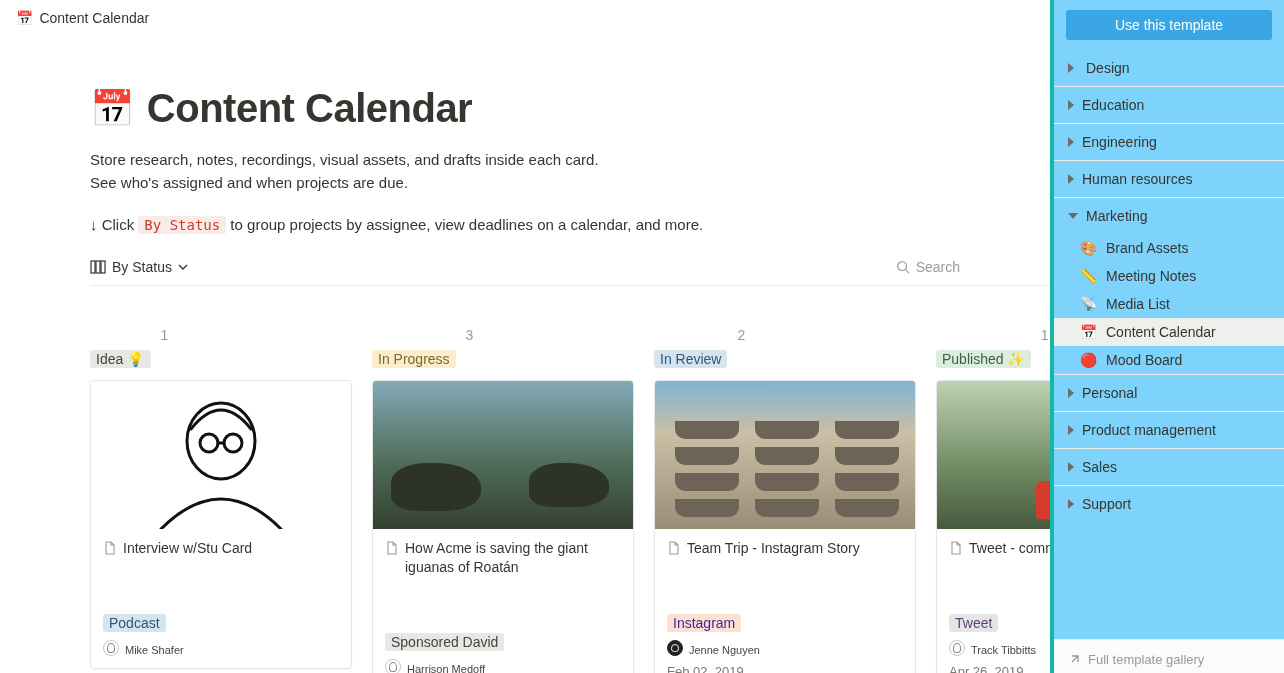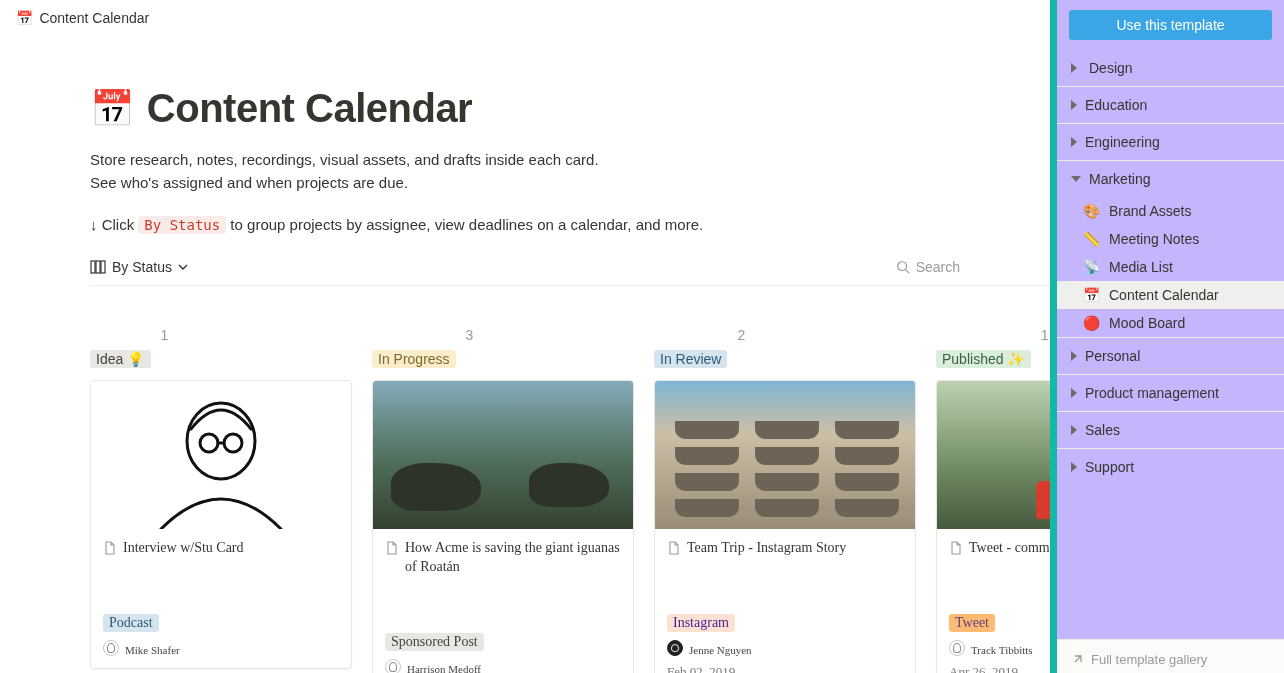--- a/index.html
+++ b/index.html
@@ -1,19 +1,19 @@
 <!DOCTYPE html>
 <html><head>
 <meta charset="utf-8">
 <style>
   * { box-sizing: border-box; }
   html, body { margin:0; padding:0; font-family: -apple-system, BlinkMacSystemFont, "Segoe UI", Helvetica, Arial, sans-serif; color:#37352f; background:#fff; }
   body { width:1284px; height:673px; overflow:hidden; display:flex; }
   .main { flex:1 1 auto; height:100%; overflow:hidden; display:flex; flex-direction:column; }
-  .sidebar { width:234px; flex:0 0 234px; height:100%; background:#c4b5fd; border-left:7px solid #14b8a6; overflow-y:auto; }
+  .sidebar { width:234px; flex:0 0 234px; height:100%; background:#7dd3fc; border-left:4px solid #14b8a6; overflow-y:auto; }
   .breadcrumb { display:flex; align-items:center; gap:6px; padding:10px 16px; font-size:14px; color:#37352f; }
   .content-scroll { flex:1; overflow:hidden; padding:0 0 0 90px; }
   .page-header { padding-top:50px; }
   .page-title-row { display:flex; align-items:center; gap:12px; }
   .page-title { font-size:40px; font-weight:700; margin:0; letter-spacing:-0.5px; }
   .page-emoji { font-size:36px; line-height:1; }
   .page-desc { margin-top:18px; font-size:15px; line-height:1.5; color:#37352f; }
   .page-hint { margin-top:22px; font-size:15px; }
   .hint-code { background:#faebe8; color:#c83d2a; padding:1px 6px; border-radius:3px; font-family: SFMono-Regular, Menlo, Consolas, monospace; font-size:14px; }
   .view-bar { display:flex; align-items:center; justify-content:space-between; margin-top:26px; padding-right:90px; }
@@ -26,26 +26,26 @@
   .board-hr { border:none; border-top:1px solid #ededec; margin:10px 0 0 0; }
   .board { display:flex; gap:20px; margin-top:16px; overflow:hidden; }
   .col { width:262px; flex:0 0 262px; display:flex; flex-direction:column; gap:12px; }
   .col-header { display:flex; align-items:center; gap:10px; font-size:14px; }
   .col-count { color:#9b9a97; }
   .pill { display:inline-flex; align-items:center; gap:4px; padding:1px 6px; border-radius:3px; font-size:14px;margin-top:48px; }
   .pill-blue { background:#d6e4ee; color:#2b5a79; }
   .pill-yellow { background:#faedcc; color:#7d6a2a; }
   .pill-gray { background:#e8e7e4; color:#454440; }
   .pill-green { background:#dbeddb; color:#3b6148; }
-  .pill-purple { background:#fdba74; color:#5f3f7a; }
+  .pill-purple { background:#e5e5e5; color:#5f3f7a; }
   .pill-orange { background:#fae1d1; color:#4c1d95; }
 
   .card { background:#fff; border:1px solid #e6e6e4; border-radius:4px; box-shadow:0 1px 2px rgba(15,15,15,0.04); overflow:hidden; }
   .card-cover { width:100%; height:148px; display:flex; align-items:center; justify-content:center; font-size:11px; color:#9b9a97; }
-  .card-body { padding:10px 12px 12px 12px; display:flex; flex-direction:column; gap:8px;font-family:Liberation Serif, serif; }
+  .card-body { padding:10px 12px 12px 12px; display:flex; flex-direction:column; gap:8px; }
   .card-title-row { display:flex; align-items:flex-start; gap:6px; font-size:14px; line-height:1.35; }
   .doc-icon-svg { width:14px; height:14px; flex:0 0 14px; fill:#9b9a97; margin-top:2px; }
   .card-person { display:flex; align-items:flex-end; gap:6px; font-size:11px; color:#464543; }
   .avatar { width:16px; height:16px; border-radius:50%; display:inline-block; border:1px solid #c9c8c5; background:#fff; position:relative; }
   .avatar::after { content:""; position:absolute; inset:2px 3px; border-radius:50% 50% 40% 40%; border:1px solid #8a8986; }
   .avatar.dark { background:#222; border-color:#222; }
   .avatar.dark::after{ border-color:#eee; inset:3px; }
   .card-date { font-size:13px; color:#7a7974; }
   .card-teaser { height:38px; }
 
@@ -171,21 +171,21 @@
           <div class="card">
             <div class="card-cover cover-iguanas"></div>
             <div class="card-body">
               <div class="card-title-row">
                 <svg class="doc-icon-svg" viewBox="0 0 14 14">
                   <path d="M3 1h5l3 3v9H3z" fill="none" stroke="#9b9a97" stroke-width="1.1"></path>
                   <path d="M8 1v3h3" fill="none" stroke="#9b9a97" stroke-width="1.1"></path>
                 </svg>
                 <span>How Acme is saving the giant iguanas of Roatán</span>
               </div>
-              <div><span class="pill pill-gray">Sponsored Post</span></div>
+              <div><span class="pill pill-gray">Sponsored David</span></div>
               <div class="card-person">
                 <span class="avatar"></span>
                 <span>Harrison Medoff</span>
               </div>
               <div class="card-date">Apr 06, 2019</div>
             </div>
           </div>
           <div class="card card-teaser">
             <div class="card-cover cover-pastel"></div>
           </div>
@@ -268,20 +268,24 @@
         </div>
         <div class="sb-section">
           <span class="sb-tri tri-right"></span>
           <span>Education</span>
         </div>
         <div class="sb-section">
           <span class="sb-tri tri-right"></span>
           <span>Engineering</span>
         </div>
         <div class="sb-section">
+          <span class="sb-tri tri-right"></span>
+          <span>Human resources</span>
+        </div>
+        <div class="sb-section">
           <span class="sb-tri tri-down"></span>
           <span>Marketing</span>
         </div>
         <div class="sb-sub">
           <span class="emoji">🎨</span>
           <span>Brand Assets</span>
         </div>
         <div class="sb-sub">
           <span class="emoji">📏</span>
           <span>Meeting Notes</span>

